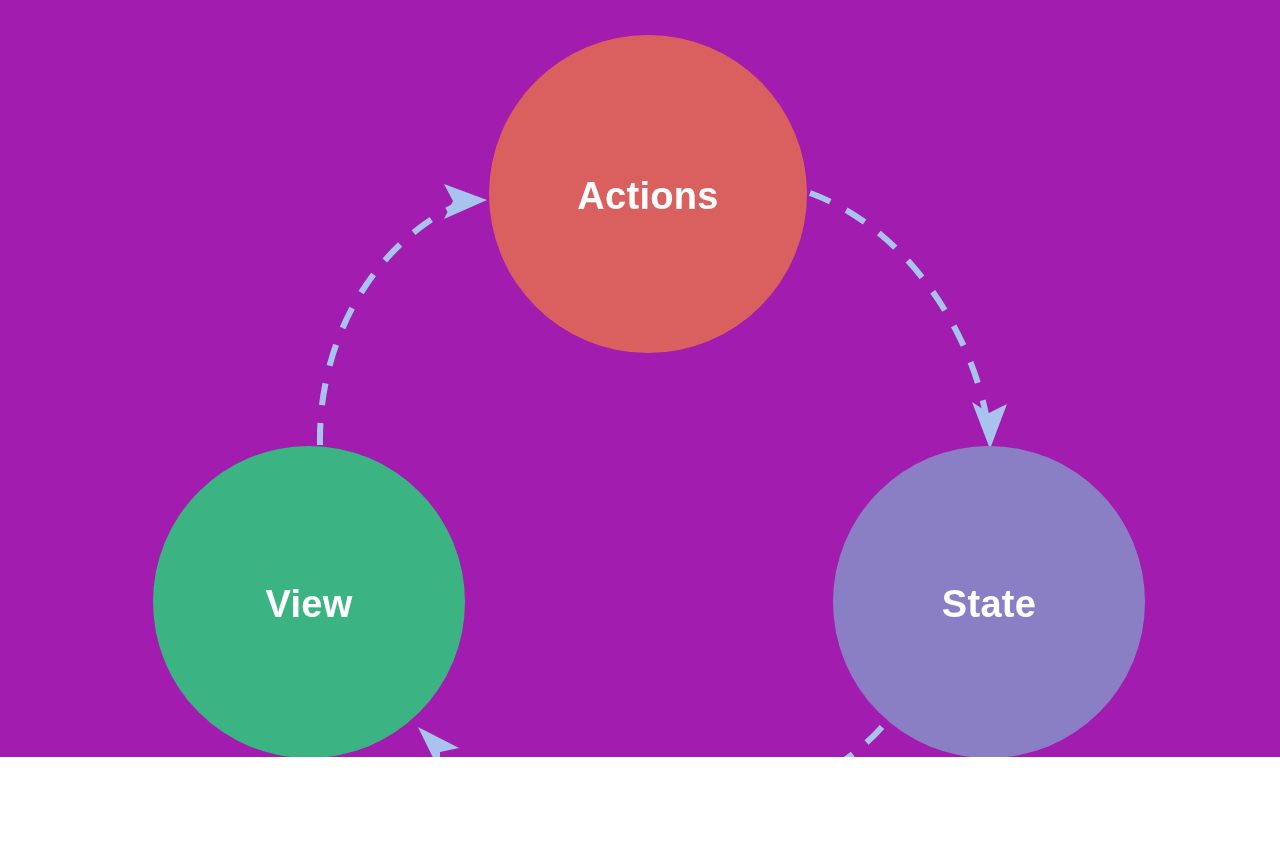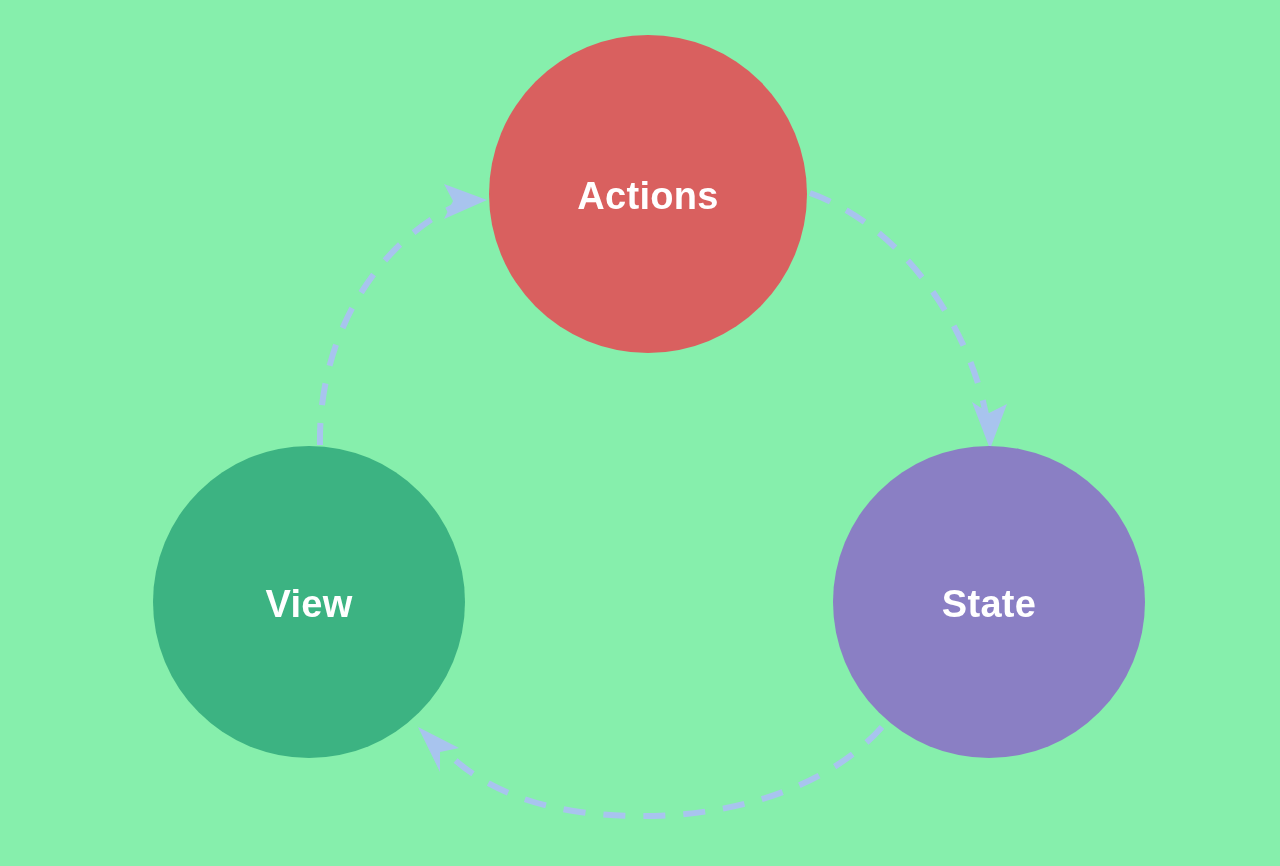--- a/index.html
+++ b/index.html
@@ -6,22 +6,22 @@
     margin: 0;
     padding: 0;
     background: #ffffff;
   }
   body {
     font-family: "Liberation Sans", sans-serif;
   }
   #diagram-canvas {
     position: relative;
     width: 1280px;
-    height: 866px;
-    background: #86efac;
+    height: 757px;
+    background: #a21caf;
     overflow: hidden;
   }
   #diagram-svg {
     position: absolute;
     top: 0;
     left: 0;
     width: 1280px;
     height: 866px;
     display: block;
   }

